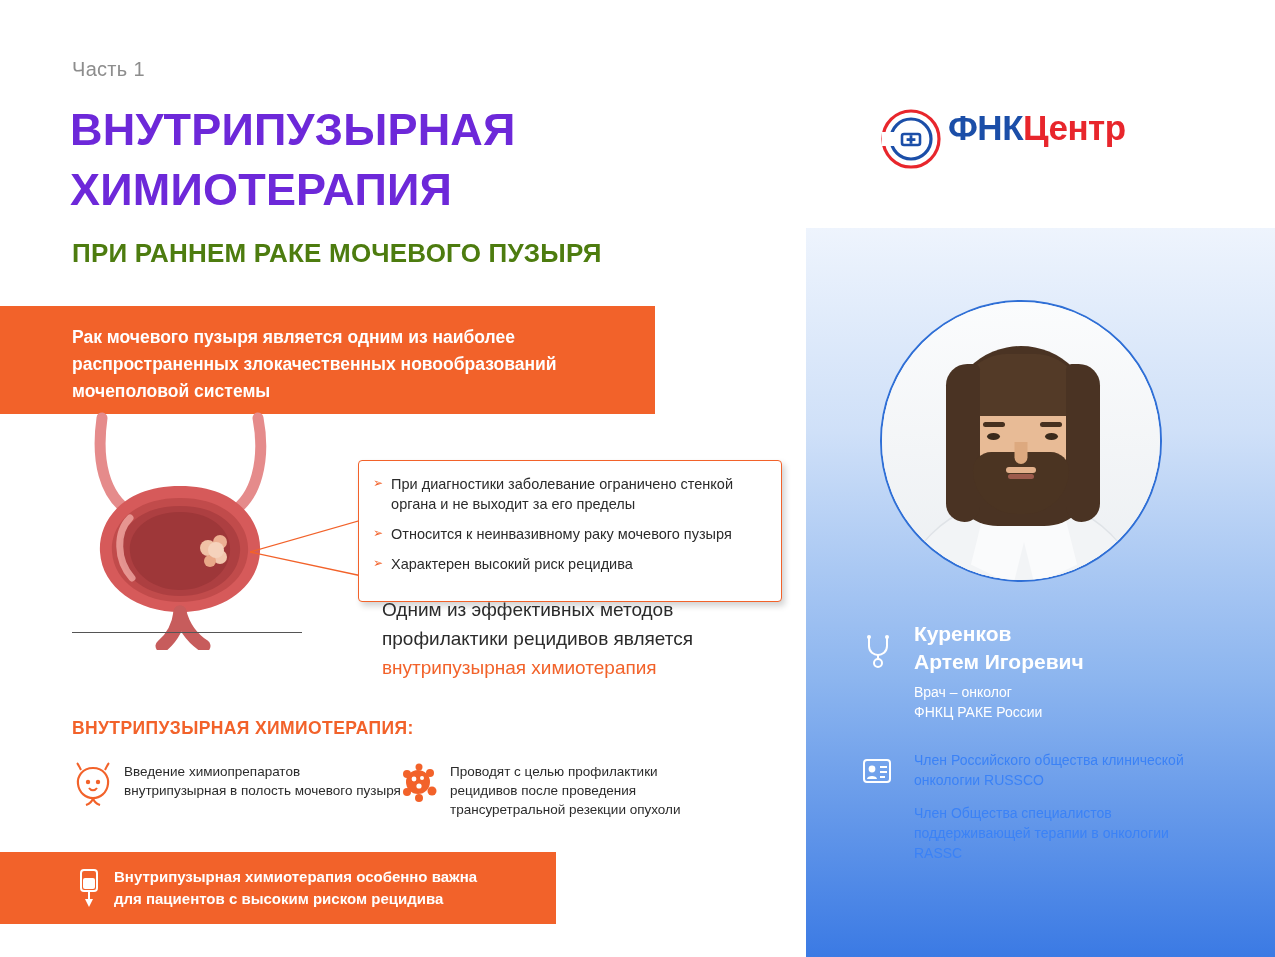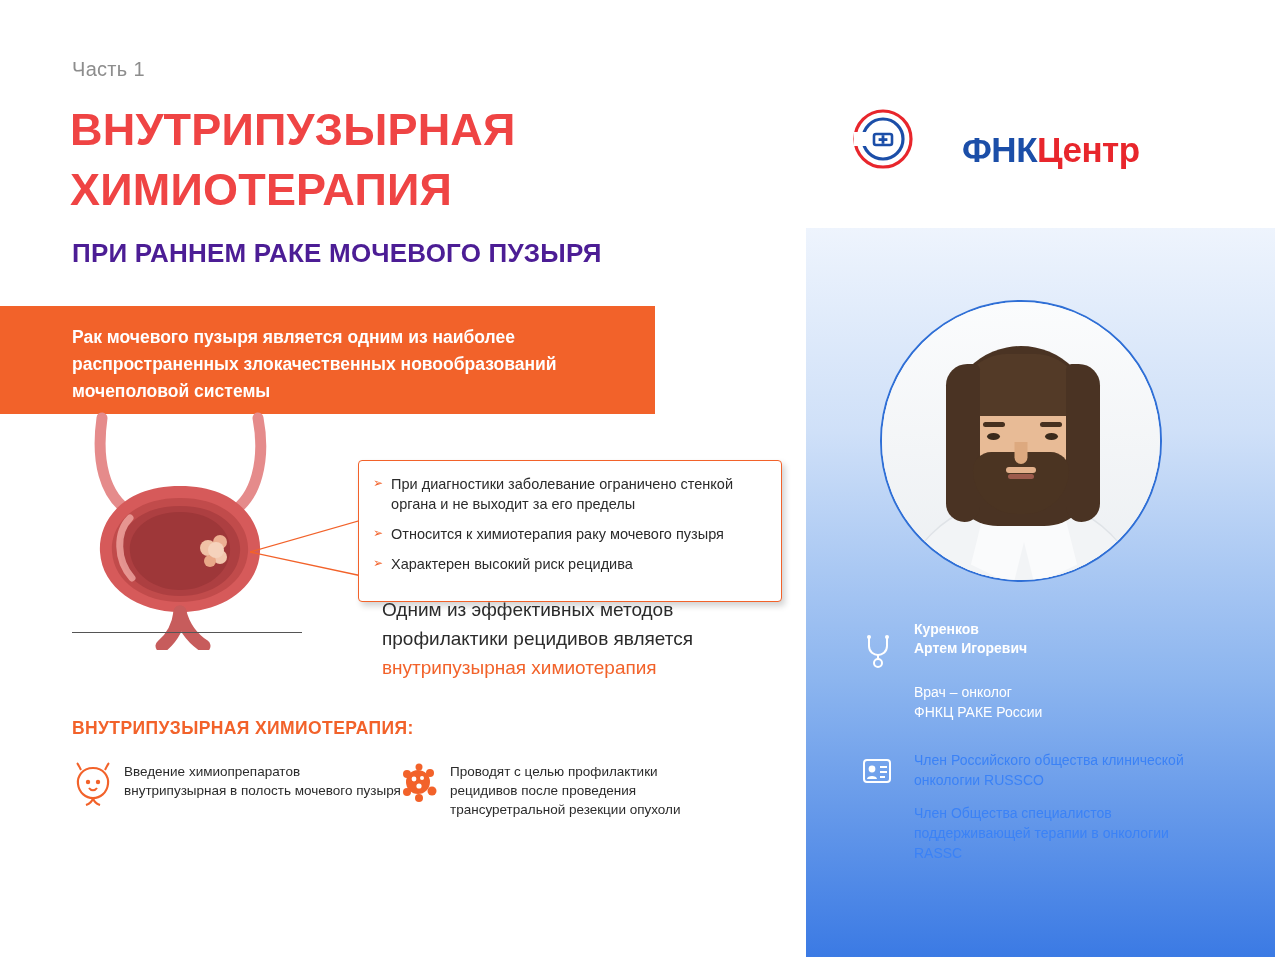--- a/index.html
+++ b/index.html
@@ -26,23 +26,23 @@
   .right-top-white {
     position: absolute;
     left: 806px; top: 0;
     width: 469px; height: 228px;
     background: #ffffff;
   }
 
   
   .logo {
     position: absolute;
-    left: 852px; top: 108px;
+    left: 880px; top: 108px;
     width: 300px; height: 62px;
-    display: flex; align-items: flex-end; gap: 42px;
+    display: flex; align-items: flex-start;
   }
   .logo-mark {
     position: relative;
     width: 62px; height: 62px;
     flex: none;
   }
   .logo-text {
     margin-left: 6px;
     font-size: 35px;
     font-weight: bold;
@@ -60,30 +60,30 @@
     color: #8d8d8d;
     letter-spacing: 0.3px;
   }
   .title1 {
     position: absolute;
     left: 70px; top: 100px;
     width: 700px;
     font-size: 45px;
     line-height: 1.33;
     font-weight: bold;
-    color: #ef4444;
+    color: #6d28d9;
     letter-spacing: 0.2px;
   }
   .title2 {
     position: absolute;
     left: 72px; top: 238px;
     width: 700px;
     font-size: 26px;
     font-weight: bold;
-    color: #4c1d95;
+    color: #4d7c0f;
     letter-spacing: 0.2px;
   }
 
   
   .lead-banner {
     position: absolute;
     left: 0; top: 306px;
     width: 655px; height: 108px;
     background: #f2622a;
     color: #ffffff;
@@ -287,21 +287,21 @@
     position: absolute; top: 62px; width: 34px; height: 158px;
     background: #4a3323;
   }
   .p-hair-l { left: 64px; border-radius: 30px 8px 22px 26px; }
   .p-hair-r { left: 184px; border-radius: 8px 30px 26px 22px; }
 
   
   .doc-name {
     position: absolute;
     left: 914px; top: 620px;
-    font-size: 14px;
+    font-size: 21px;
     font-weight: bold;
     color: #ffffff;
     line-height: 1.35;
   }
   .doc-role {
     position: absolute;
     left: 914px; top: 682px;
     font-size: 14px;
     color: #ffffff;
     line-height: 1.45;
@@ -394,21 +394,21 @@
     </svg>
   </div>
 
   <div class="callout">
     <div class="callout-item">
       <span class="bullet">➢</span>
       <span>При диагностики заболевание ограничено стенкой органа и не выходит за его пределы</span>
     </div>
     <div class="callout-item">
       <span class="bullet">➢</span>
-      <span>Относится к химиотерапия раку мочевого пузыря</span>
+      <span>Относится к неинвазивному раку мочевого пузыря</span>
     </div>
     <div class="callout-item">
       <span class="bullet">➢</span>
       <span>Характерен высокий риск рецидива</span>
     </div>
   </div>
 
   <div class="method-text">
     <div>Одним из эффективных методов</div>
     <div>профилактики рецидивов является</div>
@@ -448,20 +448,34 @@
         <g fill="#ffffff">
           <circle cx="16" cy="17" r="2.4"></circle>
           <circle cx="24" cy="16" r="2"></circle>
           <circle cx="21" cy="24" r="2.6"></circle>
         </g>
       </svg>
     </div>
     <div class="ftext">Проводят с целью профилактики рецидивов после проведения трансуретральной резекции опухоли</div>
   </div>
 
+  <div class="bottom-banner">
+    <div class="bicon">
+      <svg width="34" height="40" viewBox="0 0 34 40">
+        <rect x="9" y="2" width="16" height="21" rx="3" fill="none" stroke="#ffffff" stroke-width="2"></rect>
+        <rect x="11" y="10" width="12" height="11" rx="2" fill="#ffffff"></rect>
+        <line x1="17" y1="23" x2="17" y2="31" stroke="#ffffff" stroke-width="2"></line>
+        <path d="M13 31 L21 31 L17 39 Z" fill="#ffffff"></path>
+      </svg>
+    </div>
+    <div class="btext">
+      <div>Внутрипузырная химиотерапия особенно важна</div>
+      <div>для пациентов с высоким риском рецидива</div>
+    </div>
+  </div>
 
   <div class="photo-circle">
     <div class="photo-inner">
       <div class="p-bg"></div>
       <div class="p-shoulders"></div>
       <div class="p-collar-l"></div>
       <div class="p-collar-r"></div>
       <div class="p-neck"></div>
       <div class="p-hair-back"></div>
       <div class="p-face"></div>

